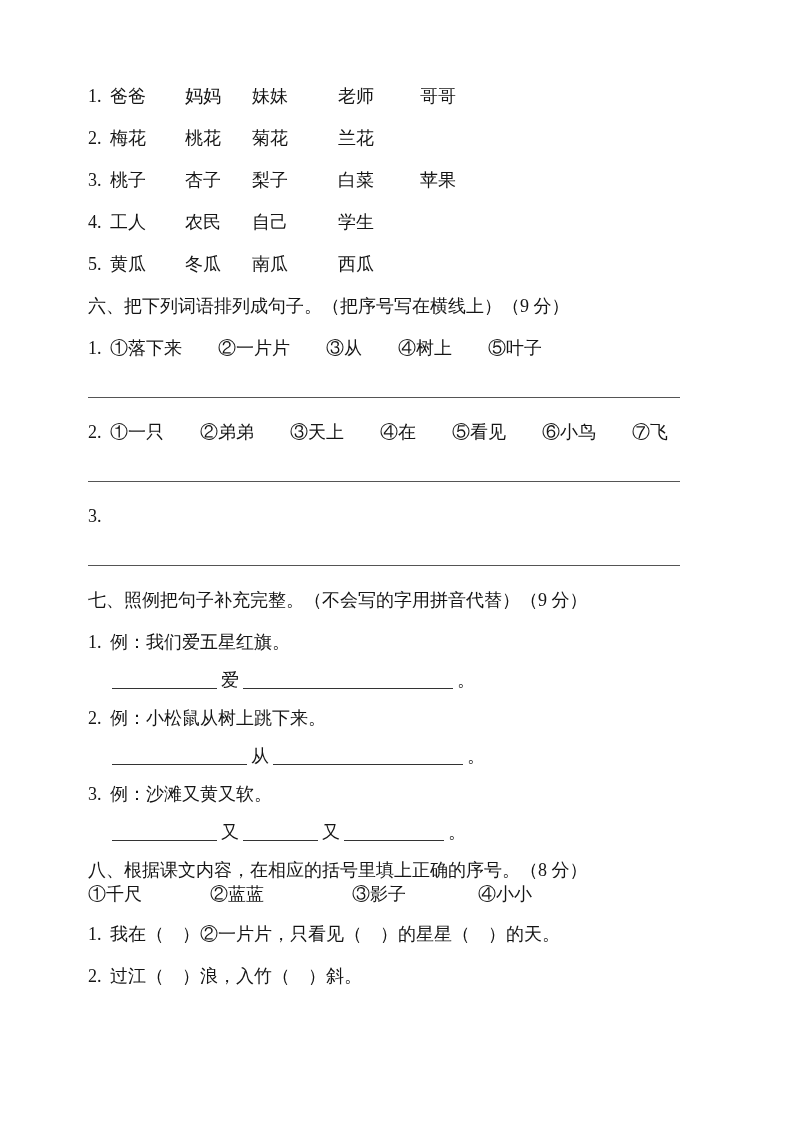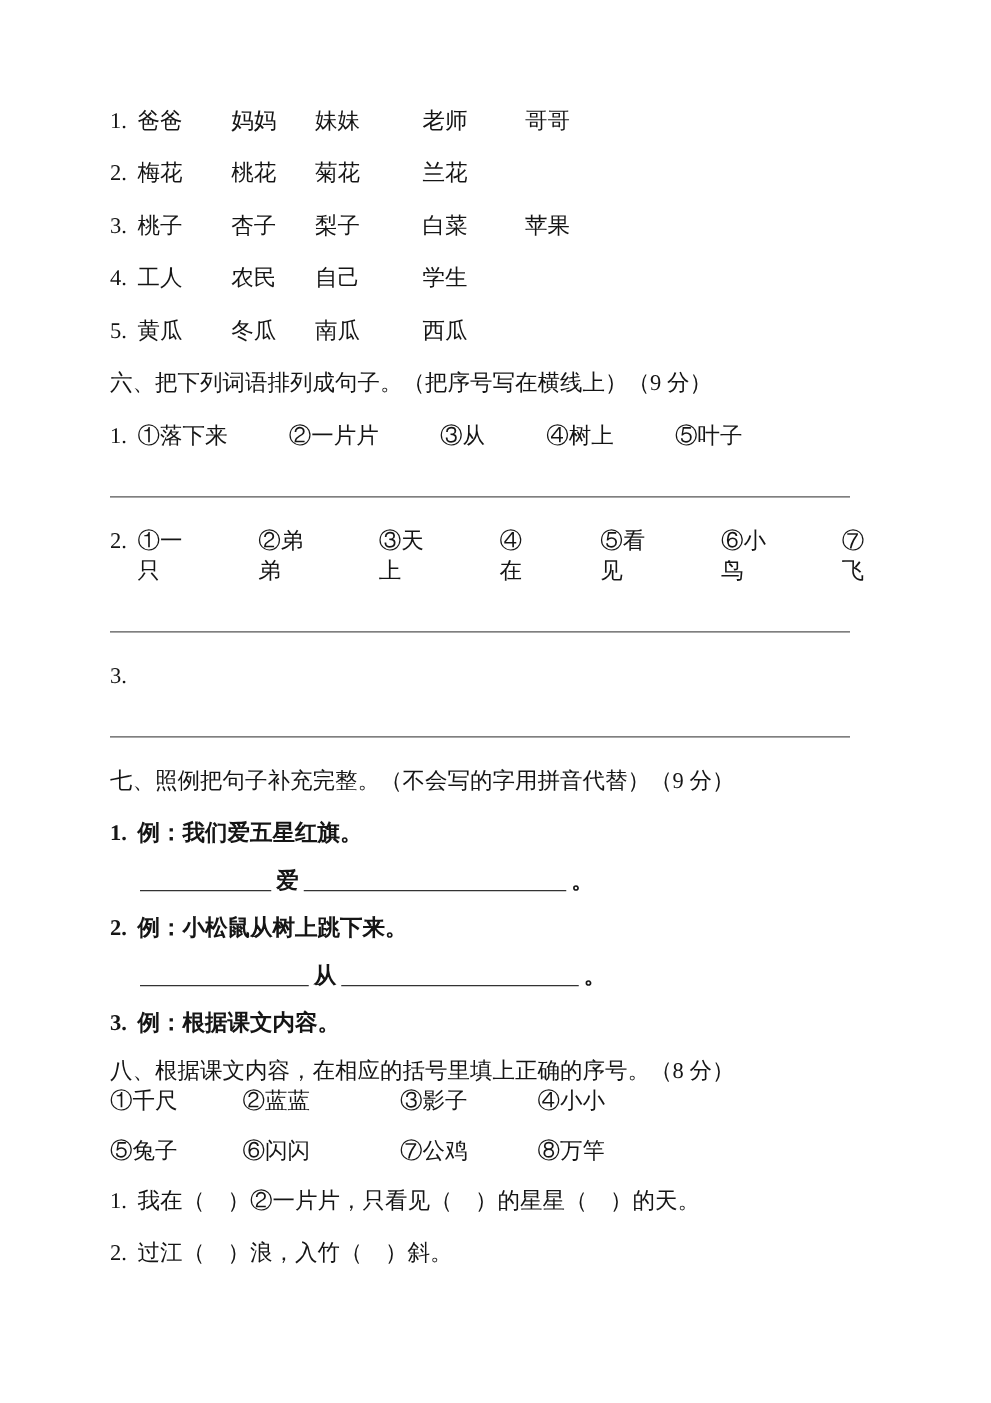--- a/index.html
+++ b/index.html
@@ -14,29 +14,29 @@
     color:#151515;
     overflow:hidden;
   }
   .num{display:inline-block;width:22px;flex:none;}
   
   .word-row{display:grid;grid-template-columns:22px 75px 67px 86px 82px auto;line-height:24px;margin-bottom:18px;}
   
   .sec-title{line-height:24px;margin-bottom:18px;}
   
   .s6-item{display:flex;line-height:24px;}
-  .s6-toks{display:flex;gap:49px;}
+  .s6-toks{display:flex;gap:36px;}
   .s6-line{width:592px;height:0;border-bottom:1px solid #555;margin:37px 0 22px 0;}
   
-  .s7-row{line-height:24px;margin-bottom:14px;font-weight:bold;}
+  .s7-row{line-height:24px;margin-bottom:14px;}
   .s7-ans{margin-left:20px;}
   .blank{display:inline-block;height:14px;border-bottom:1px solid #333;position:relative;top:3px;margin:0 4px;}
   .b105{width:105px;} .b210{width:210px;} .b135{width:135px;} .b190{width:190px;} .b75{width:75px;} .b100{width:100px;}
   
-  .opt-row{display:grid;grid-template-columns:106px 126px 110px auto;line-height:24px;margin-bottom:16px;}
+  .opt-row{display:grid;grid-template-columns:106px 126px 110px auto;line-height:24px;margin-bottom:16px;gap:16px;}
   .sent{display:flex;line-height:24px;margin-bottom:18px;}
   .s8-title{margin-bottom:0;}
 </style>
 </head>
 <body>
 
 <div class="sheet">
 
   <div class="word-row">
     <span class="num">1.</span>
@@ -120,36 +120,33 @@
   </div>
 
   <div class="s7-row">
     <span class="num">2.</span><span>例：小松鼠从树上跳下来。</span>
   </div>
   <div class="s7-row s7-ans">
     <span class="blank b135"></span><span>从</span><span class="blank b190"></span><span>。</span>
   </div>
 
   <div class="s7-row">
-    <span class="num">3.</span><span>例：根据课文内容。</span>
+    <span class="num">3.</span><span>例：沙滩又黄又软。</span>
+  </div>
+  <div class="s7-row s7-ans">
+    <span class="blank b105"></span><span>又</span><span class="blank b75"></span><span>又</span><span class="blank b100"></span><span>。</span>
   </div>
 
   <div class="sec-title s8-title">八、根据课文内容，在相应的括号里填上正确的序号。（8 分）</div>
 
   <div class="opt-row">
     <span>①千尺</span>
     <span>②蓝蓝</span>
     <span>③影子</span>
     <span>④小小</span>
-  </div>
-  <div class="opt-row">
-    <span>⑤兔子</span>
-    <span>⑥闪闪</span>
-    <span>⑦公鸡</span>
-    <span>⑧万竿</span>
   </div>
 
   <div class="sent">
     <span class="num">1.</span>
     <span>我在（　）②一片片，只看见（　）的星星（　）的天。</span>
   </div>
   <div class="sent">
     <span class="num">2.</span>
     <span>过江（　）浪，入竹（　）斜。</span>
   </div>

